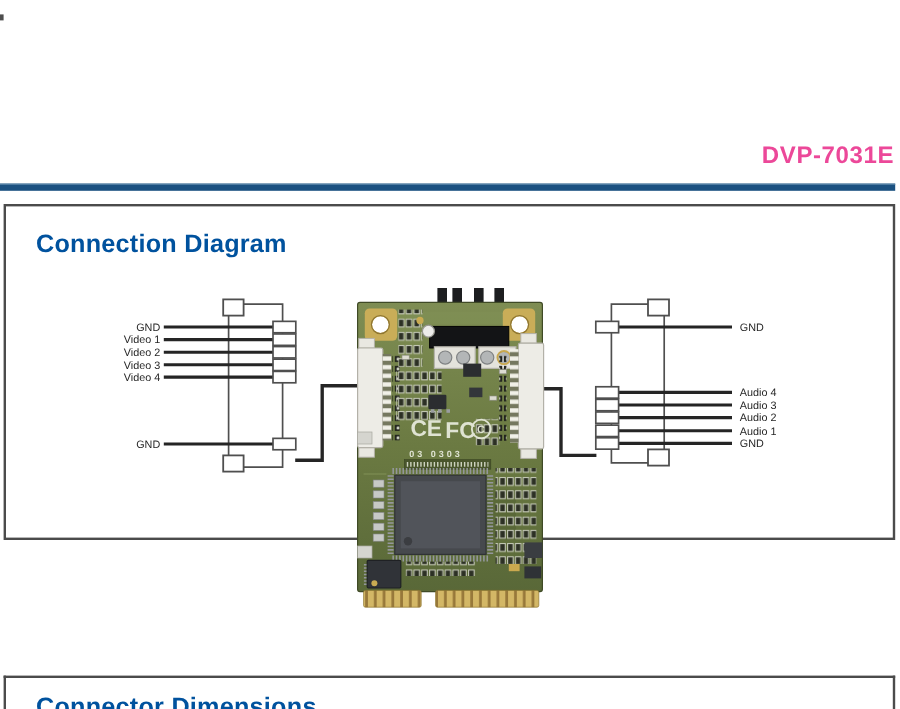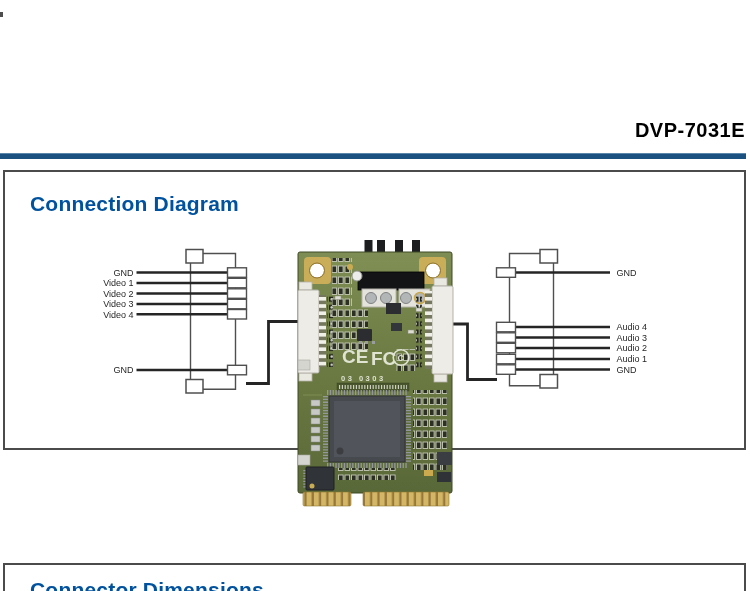--- a/index.html
+++ b/index.html
@@ -6,21 +6,21 @@
   body {
     width:750px; height:591px; overflow:hidden; position:relative;
     font-family:"Liberation Sans", sans-serif;
   }
   .page { position:relative; width:750px; height:591px; background:#fff; }
 
   .edge-mark { position:absolute; left:0; top:12px; width:3px; height:5px; background:#4e4e4e; }
 
   .product-code {
     position:absolute; top:119px; right:5px;
-    font-size:20px; font-weight:bold; color:#000000; letter-spacing:0.5px;
+    font-size:20px; font-weight:bold; color:#ec4899; letter-spacing:0.5px;
   }
 
   .blue-rule { position:absolute; top:153px; left:0; width:746px; height:6px;
     background:#1b5181; border-top:1px solid #5b87ab; box-sizing:border-box; }
 
   .box {
     position:absolute; left:3px; width:743px; box-sizing:border-box;
     border:2px solid #4b4b4b; background:#fff;
   }
   .box1 { top:170px; height:280px;padding-left:40px; }

